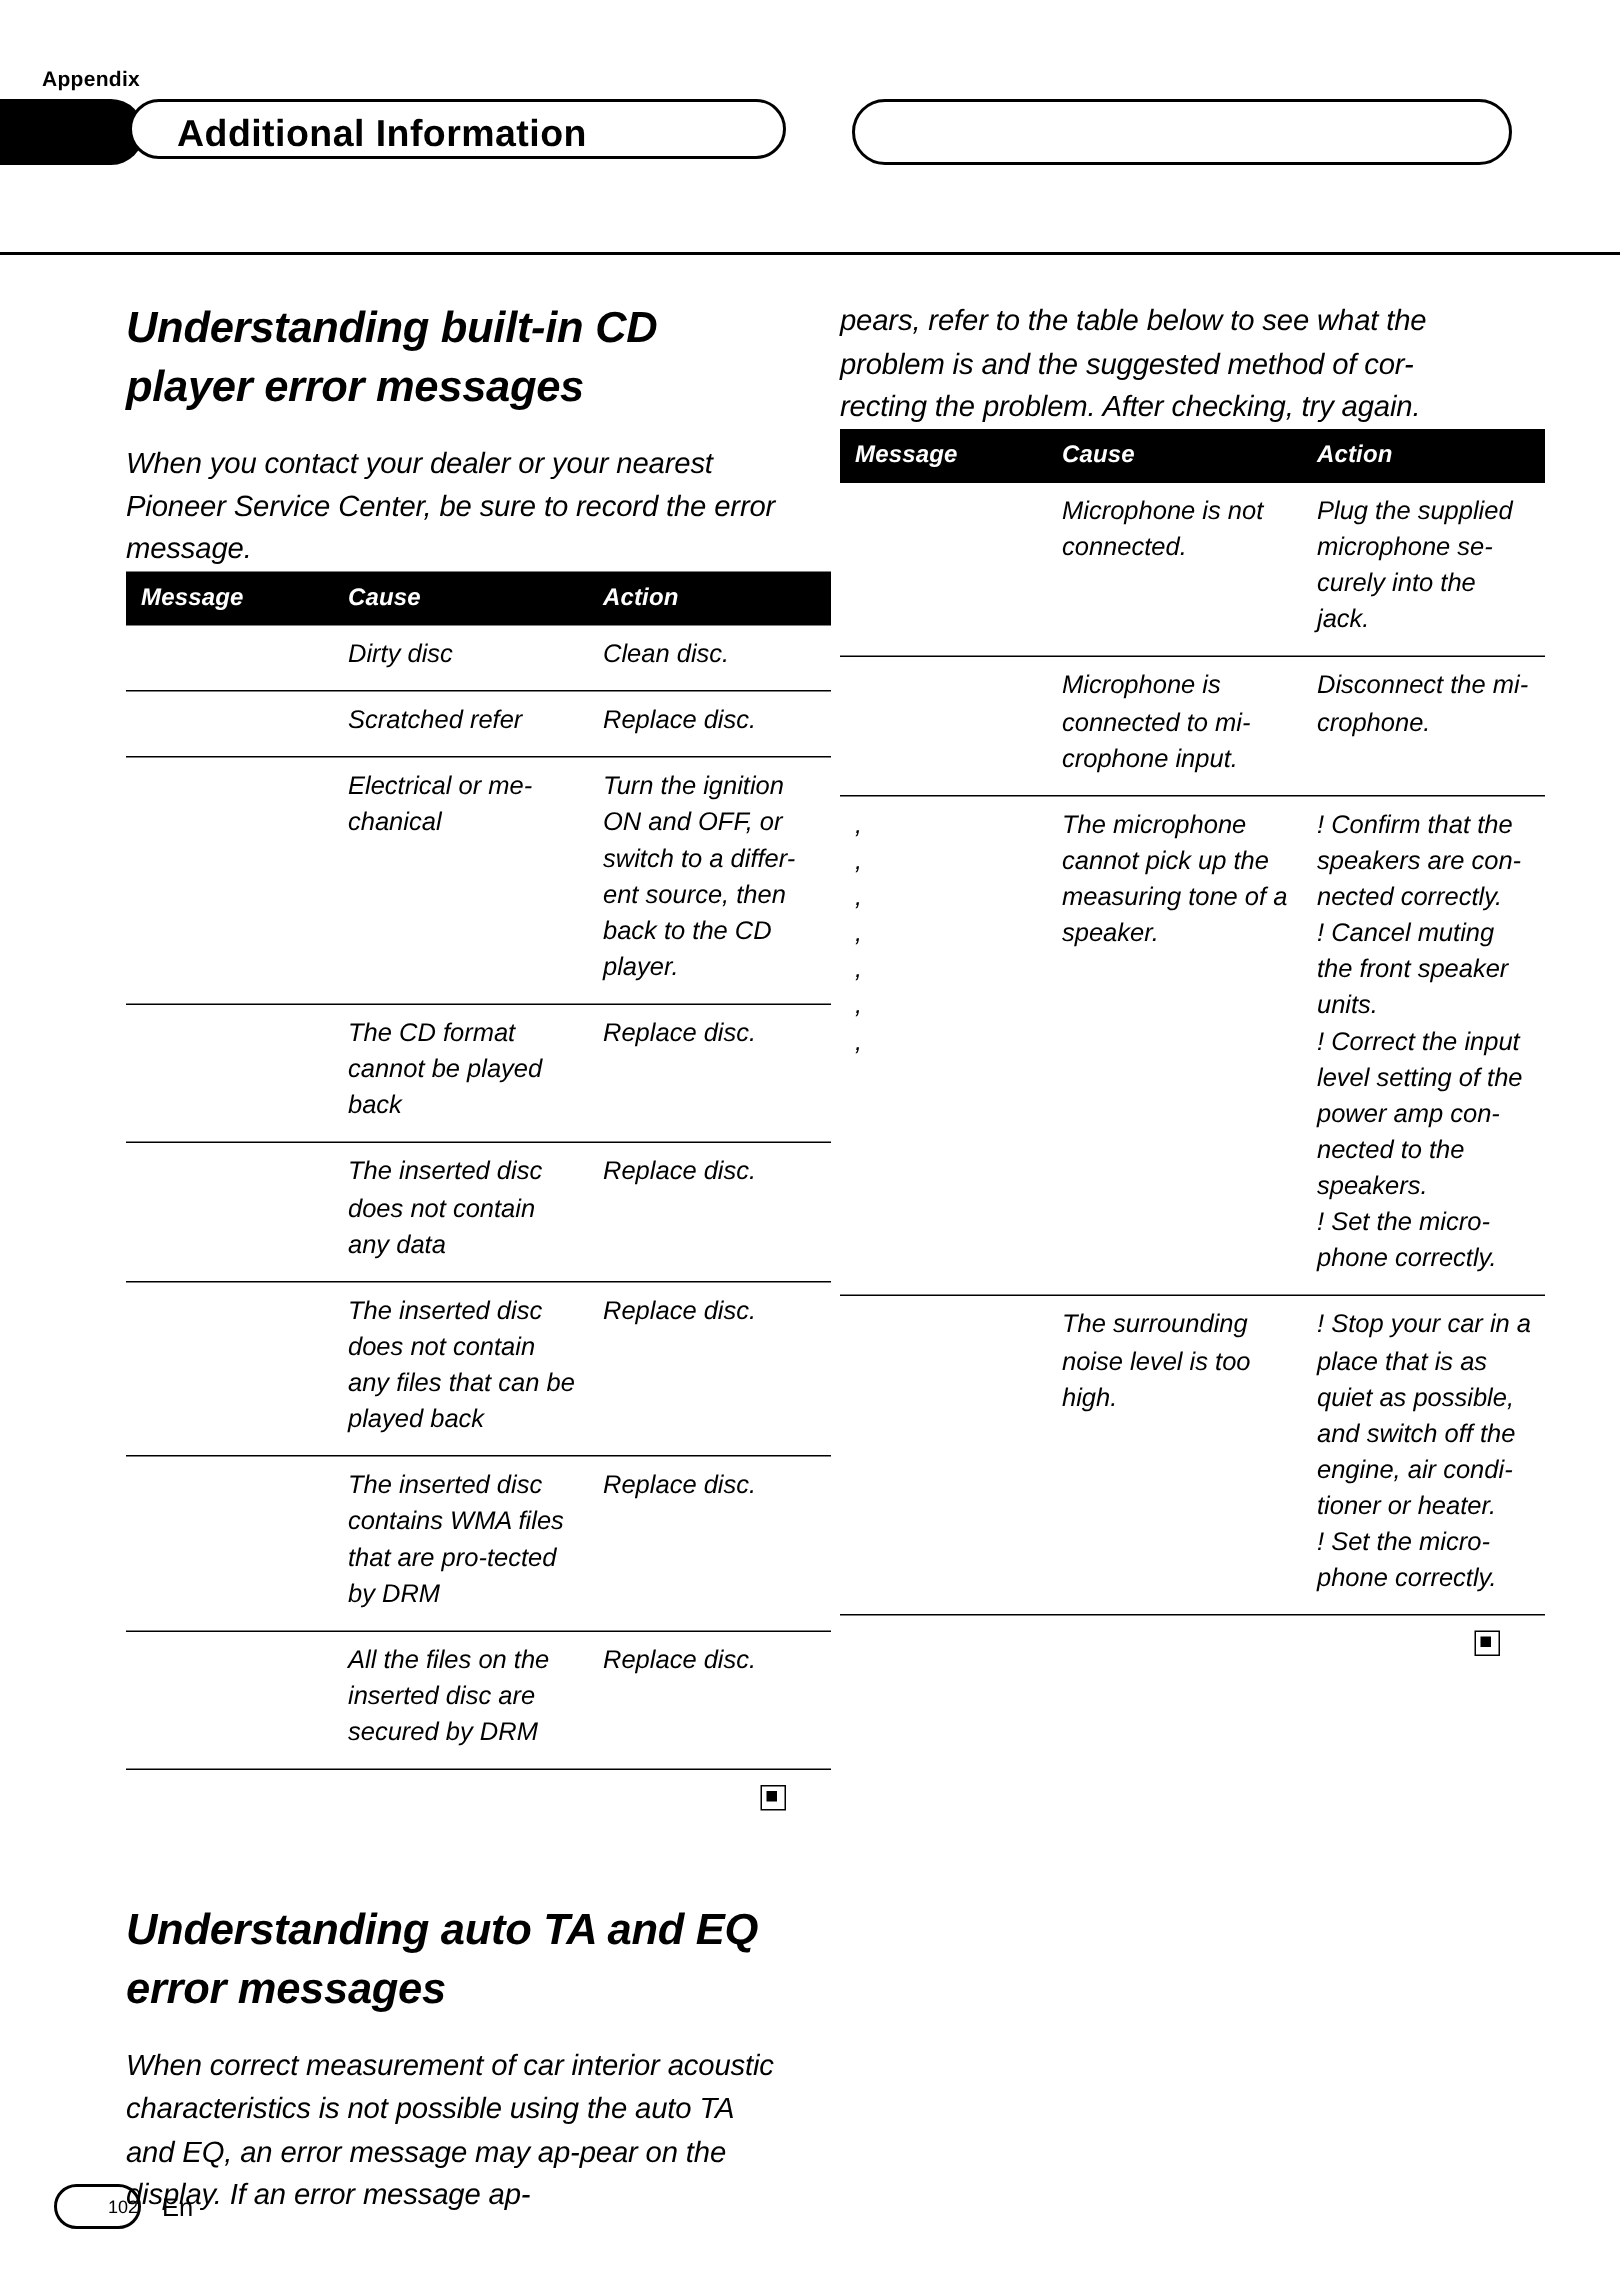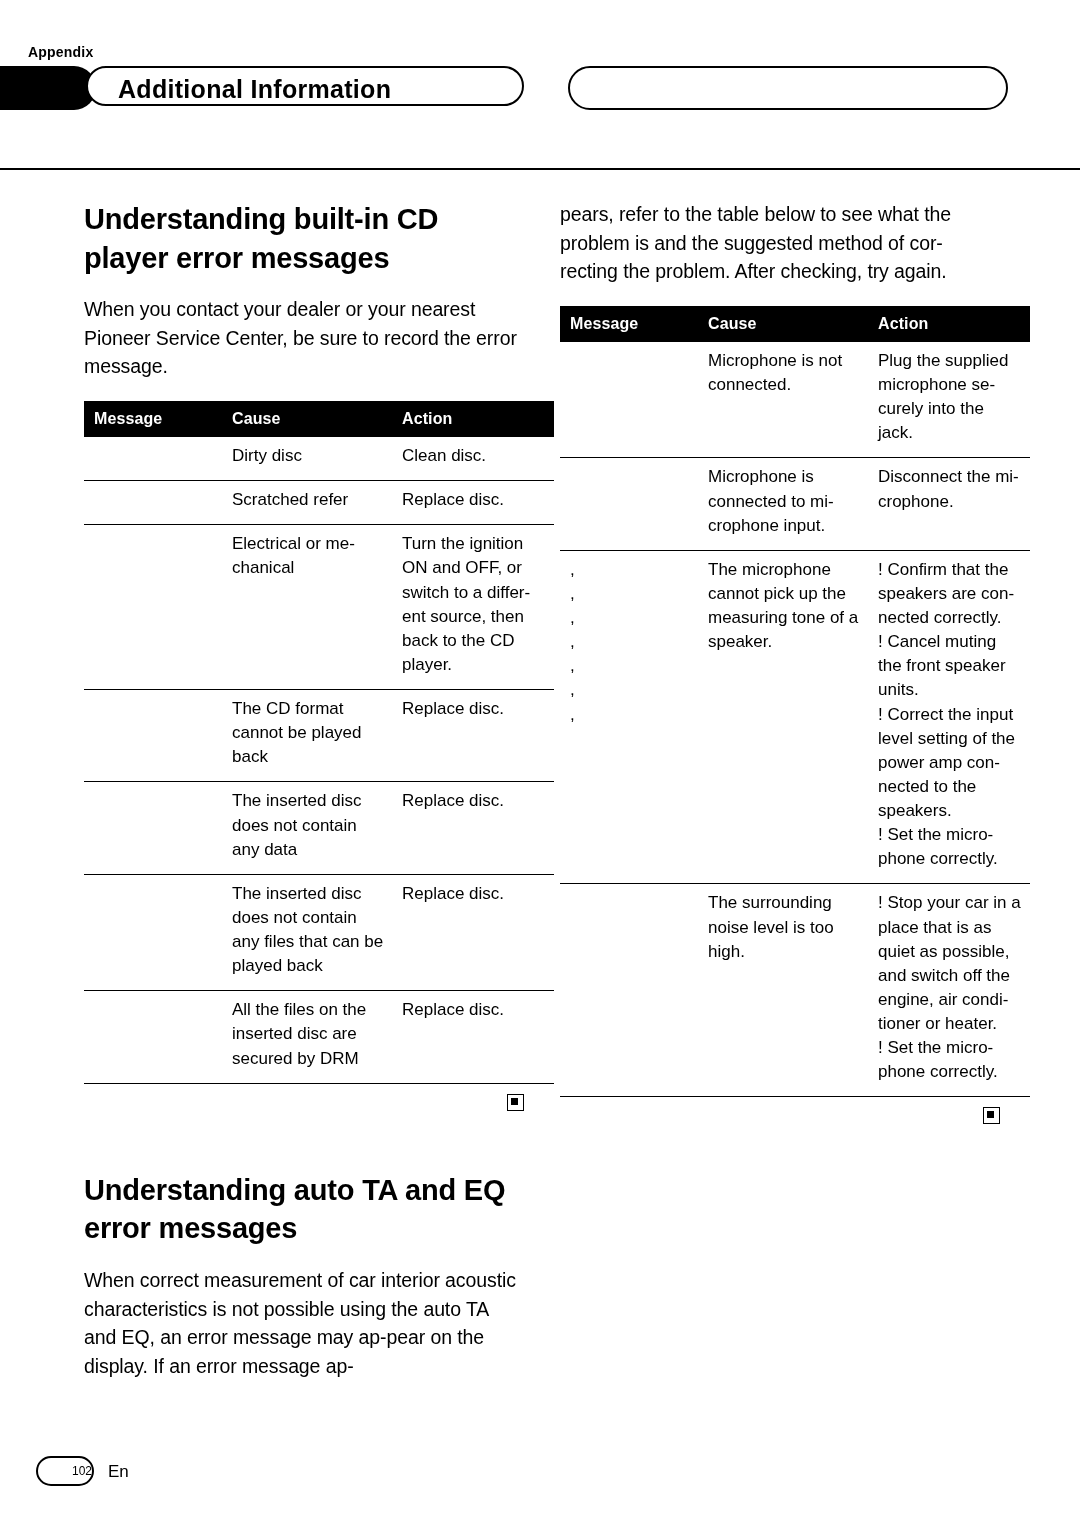--- a/index.html
+++ b/index.html
@@ -71,20 +71,21 @@
     width: 1080px;
     height: 2px;
     background: #000000;
   }
 
   
   .col {
     position: absolute;
     top: 200px;
     width: 440px;
+    font-style: italic;
   }
   .col-left { left: 84px; }
   .col-right { left: 560px; }
 
   h2.section-heading {
     font-size: 29px;
     font-weight: bold;
     line-height: 1.33;
     margin: 0 0 18px 0;
     letter-spacing: -0.2px;
@@ -94,21 +95,20 @@
     line-height: 1.47;
     margin: 0;
     letter-spacing: -0.1px;
   }
 
   
   table.err-table {
     border-collapse: collapse;
     width: 440px;
     table-layout: fixed;
-    margin-top: 20px;
   }
   table.err-table thead th {
     background: #000000;
     color: #ffffff;
     text-align: left;
     font-size: 16px;
     font-weight: bold;
     padding: 9px 0 9px 10px;
     letter-spacing: 0.1px;
   }
@@ -225,20 +225,25 @@
         <td class="c-cause">The inserted disc does not contain any data</td>
         <td class="c-action">Replace disc.</td>
       </tr>
       <tr>
         <td class="c-msg"></td>
         <td class="c-cause">The inserted disc does not contain any files that can be played back</td>
         <td class="c-action">Replace disc.</td>
       </tr>
       <tr>
         <td class="c-msg"></td>
+        <td class="c-cause">The inserted disc contains WMA files that are pro-tected by DRM</td>
+        <td class="c-action">Replace disc.</td>
+      </tr>
+      <tr>
+        <td class="c-msg"></td>
         <td class="c-cause">All the files on the inserted disc are secured by DRM</td>
         <td class="c-action">Replace disc.</td>
       </tr>
     </tbody>
   </table>
 
   <div class="end-marker-wrap">
     <span class="end-marker"></span>
   </div>
 

